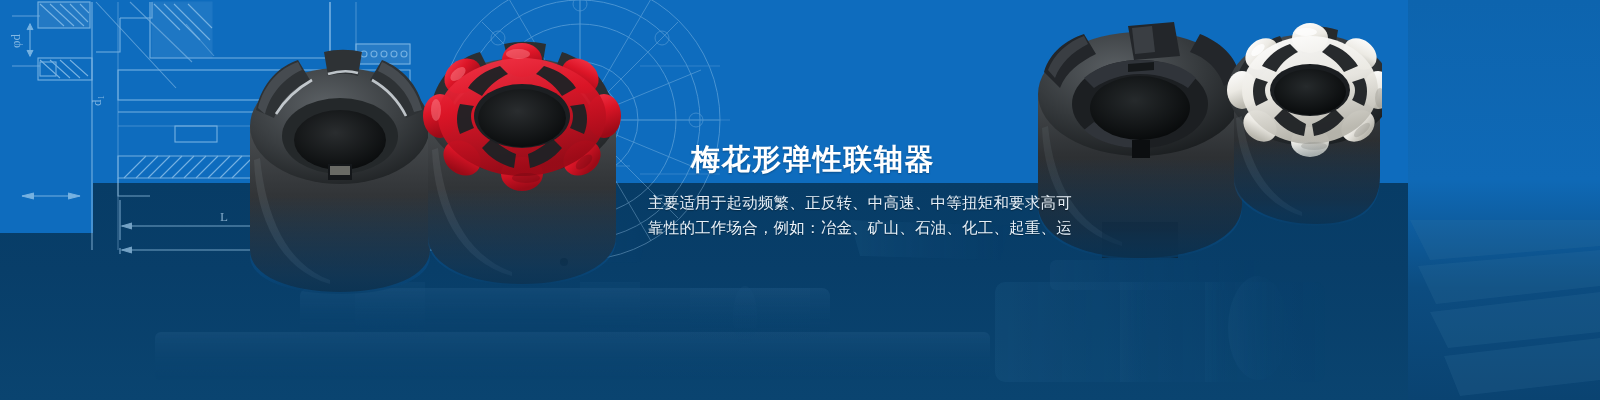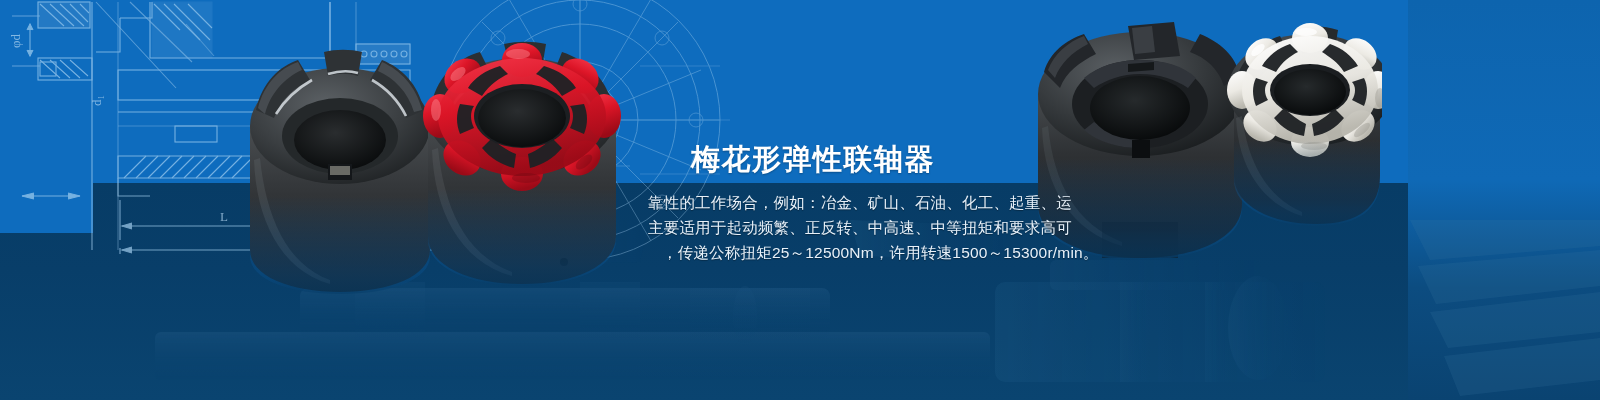--- a/index.html
+++ b/index.html
@@ -499,18 +499,17 @@
       <path d="M220 108 C226 154 244 188 280 204 L280 208 C240 196 216 158 214 110 Z" fill="#70767b" opacity="0.2"></path>
       <path d="M212 132 L358 132 L358 172 C358 200 338 218 294 218 C250 218 212 200 212 172 Z" fill="url(#shadeR)" opacity="0.8"></path>
     </g>
   </svg>
 
   <div class="title-row">
     <span class="title">梅花形弹性联轴器</span>
   </div>
 
   <div class="body-text">
+    <div class="line">主要适用于起动频繁、正反转、中高速、中等扭矩和要求高可</div>
     <div class="line">靠性的工作场合，例如：冶金、矿山、石油、化工、起重、运</div>
-    <div class="line">主要适用于起动频繁、正反转、中高速、中等扭矩和要求高可</div>
-    <div class="line indent">，传递公称扭矩25～12500Nm，许用转速1500～15300r/min。</div>
   </div>
 
 </div>
 
 </body></html>

